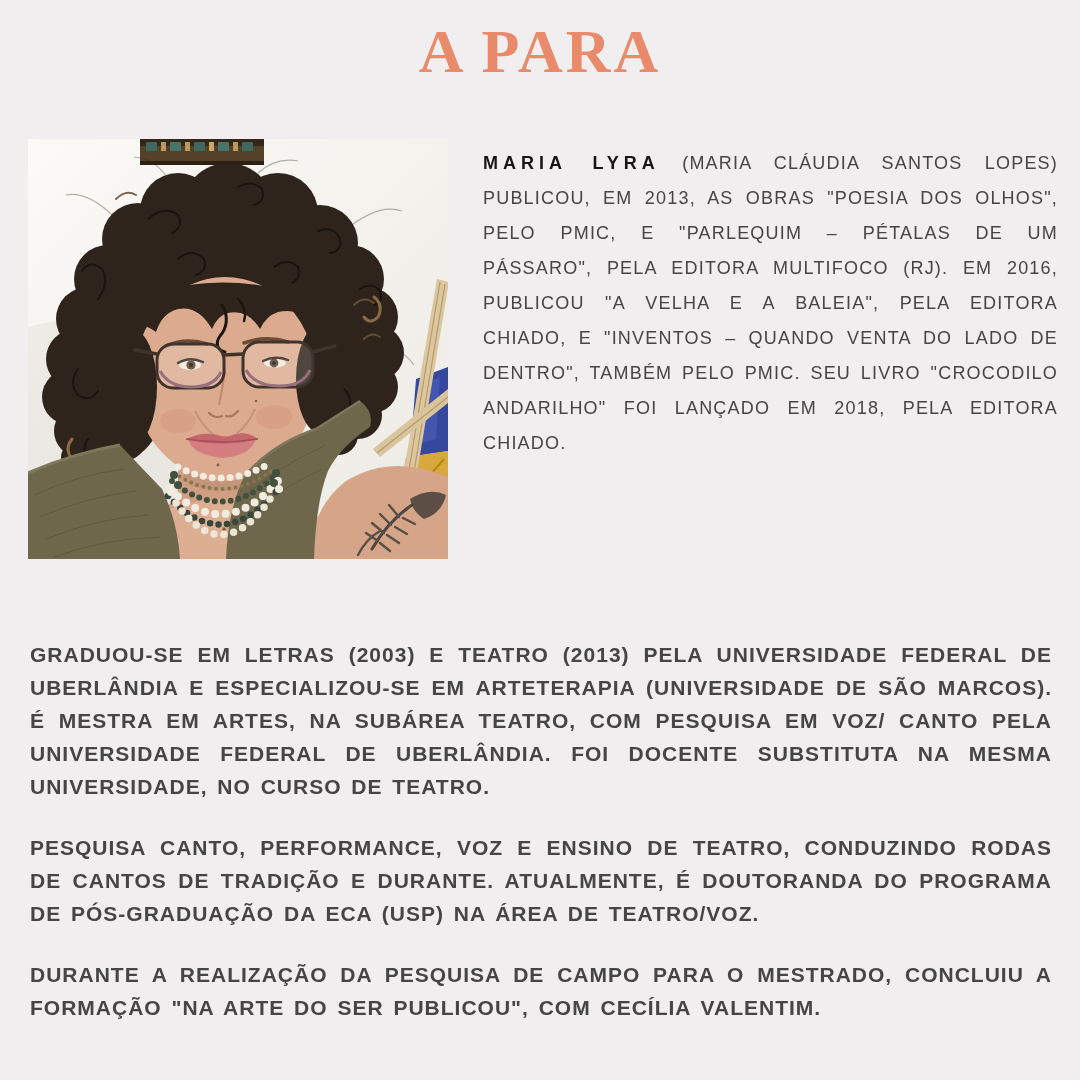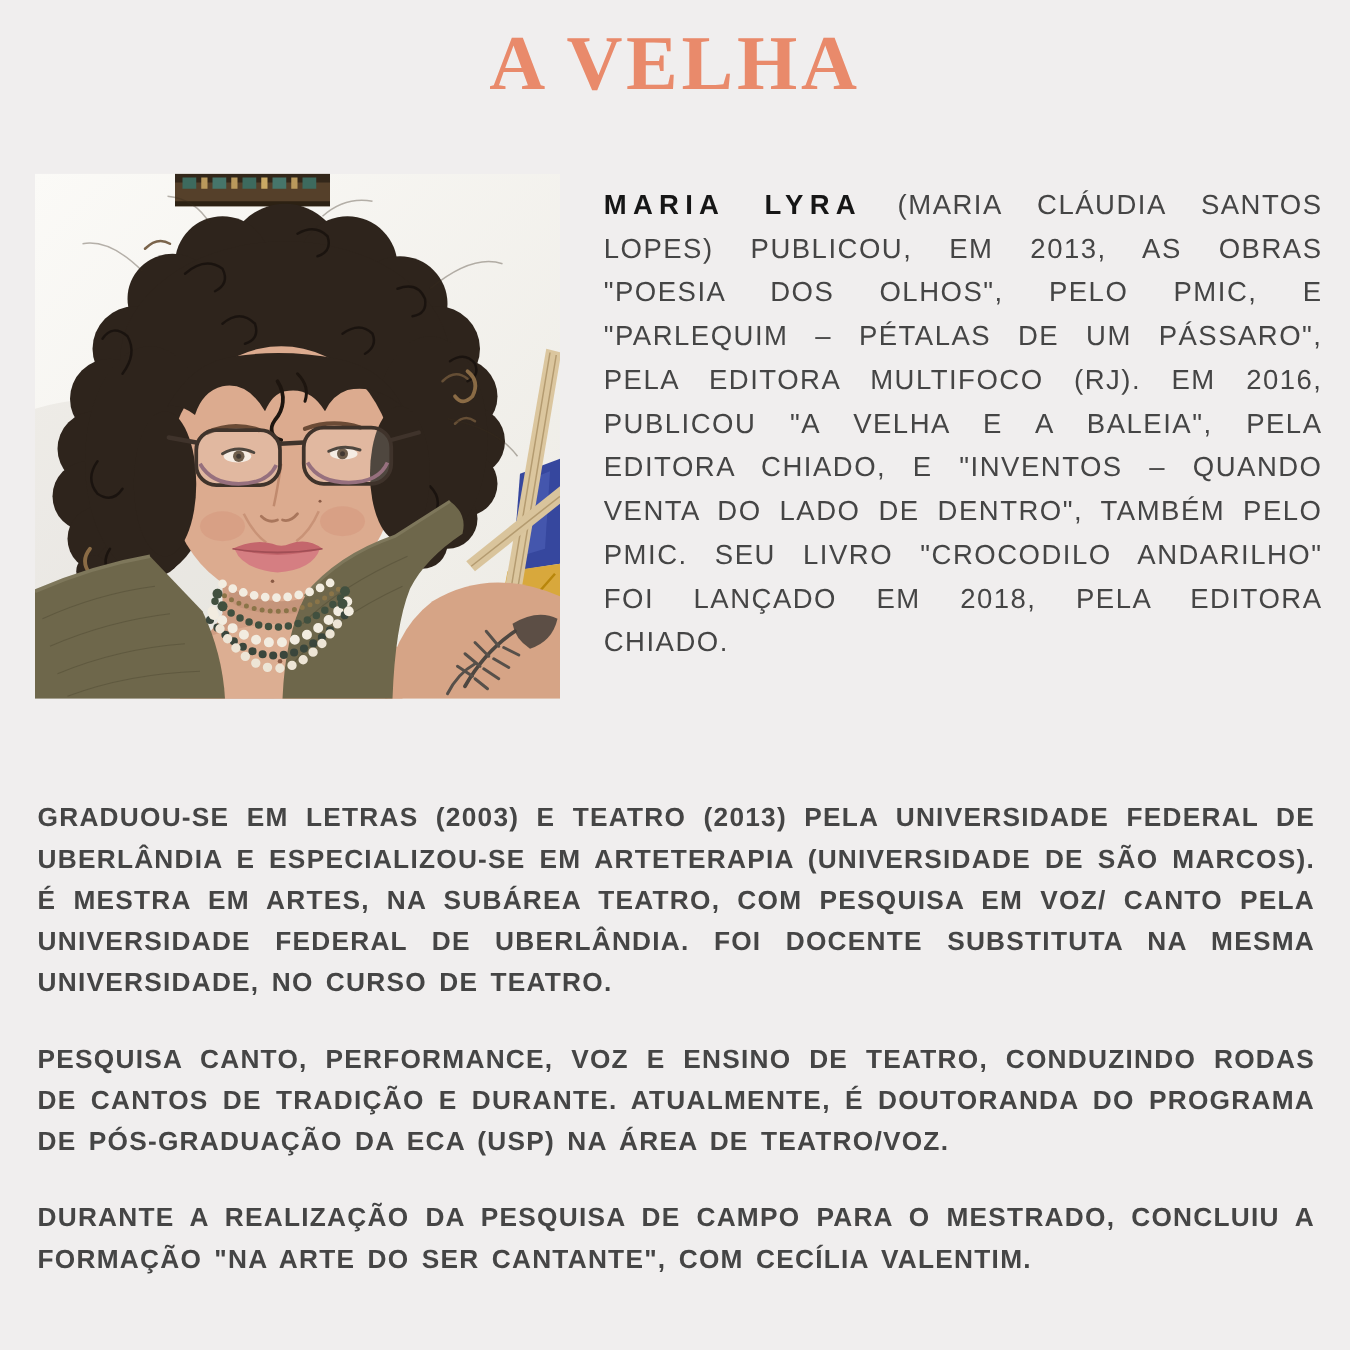--- a/index.html
+++ b/index.html
@@ -17,40 +17,40 @@
     font-family:"Liberation Serif",serif;
     font-weight:700;font-size:62px;letter-spacing:3px;
     color:var(--accent);
   }
 
   .photo{position:absolute;left:28px;top:139px;width:420px;height:420px;}
   .photo svg{display:block;width:420px;height:420px;}
 
   .bio{
     position:absolute;left:483px;top:146px;width:575px;
-    font-size:22px;line-height:35px;
+    font-size:18px;line-height:35px;
     letter-spacing:1.2px;word-spacing:3px;
     text-align:justify;color:var(--text);font-weight:300;
   }
   .bio .name{font-weight:700;color:var(--text-strong);letter-spacing:5px;}
 
   .details{position:absolute;left:30px;top:638px;width:1022px;}
   .details p{
     margin:0 0 28px 0;
     font-size:21px;line-height:33px;
     letter-spacing:1px;word-spacing:3px;
     text-align:justify;color:var(--text);font-weight:700;
   }
 </style>
 </head>
 <body style="--background: #f0eeee; --accent: #e98a6b; --text: #454545; --text-strong: #161616;">
 
 <div class="page">
 
-  <h1 class="title">A VELHA</h1>
+  <h1 class="title">A PARA</h1>
 
   <div class="photo">
     <svg viewBox="0 0 420 420" xmlns="http://www.w3.org/2000/svg">
       <defs>
         <linearGradient id="wallg" x1="0" y1="0" x2="1" y2="1">
           <stop offset="0" stop-color="#fbfaf7"></stop>
           <stop offset="1" stop-color="#eceae4"></stop>
         </linearGradient>
       </defs>
 
@@ -258,16 +258,16 @@
         </g>
       </g>
     </svg>
   </div>
 
   <div class="bio"><span class="name">MARIA LYRA</span><span> (MARIA CLÁUDIA SANTOS LOPES) PUBLICOU, EM 2013, AS OBRAS "POESIA DOS OLHOS", PELO PMIC, E "PARLEQUIM – PÉTALAS DE UM PÁSSARO", PELA EDITORA MULTIFOCO (RJ). EM 2016, PUBLICOU "A VELHA E A BALEIA", PELA EDITORA CHIADO, E "INVENTOS – QUANDO VENTA DO LADO DE DENTRO", TAMBÉM PELO PMIC. SEU LIVRO "CROCODILO ANDARILHO" FOI LANÇADO  EM 2018, PELA EDITORA CHIADO.</span></div>
 
   <div class="details">
     <p>GRADUOU-SE EM LETRAS (2003) E TEATRO (2013) PELA UNIVERSIDADE FEDERAL DE UBERLÂNDIA E ESPECIALIZOU-SE EM ARTETERAPIA (UNIVERSIDADE DE SÃO MARCOS). É MESTRA EM ARTES, NA SUBÁREA TEATRO, COM PESQUISA EM VOZ/ CANTO PELA UNIVERSIDADE FEDERAL DE UBERLÂNDIA. FOI DOCENTE SUBSTITUTA NA MESMA UNIVERSIDADE, NO CURSO DE TEATRO.</p>
     <p>PESQUISA CANTO, PERFORMANCE, VOZ E ENSINO DE TEATRO, CONDUZINDO RODAS DE CANTOS DE TRADIÇÃO E DURANTE. ATUALMENTE, É DOUTORANDA DO PROGRAMA DE PÓS-GRADUAÇÃO DA ECA (USP) NA ÁREA DE TEATRO/VOZ.</p>
-    <p>DURANTE A REALIZAÇÃO DA PESQUISA DE CAMPO PARA O MESTRADO, CONCLUIU A FORMAÇÃO "NA ARTE DO SER CANTANTE", COM CECÍLIA VALENTIM.</p>
+    <p>DURANTE A REALIZAÇÃO DA PESQUISA DE CAMPO PARA O MESTRADO, CONCLUIU A FORMAÇÃO "NA ARTE DO SER PUBLICOU", COM CECÍLIA VALENTIM.</p>
   </div>
 
 </div>
 
 </body></html>

